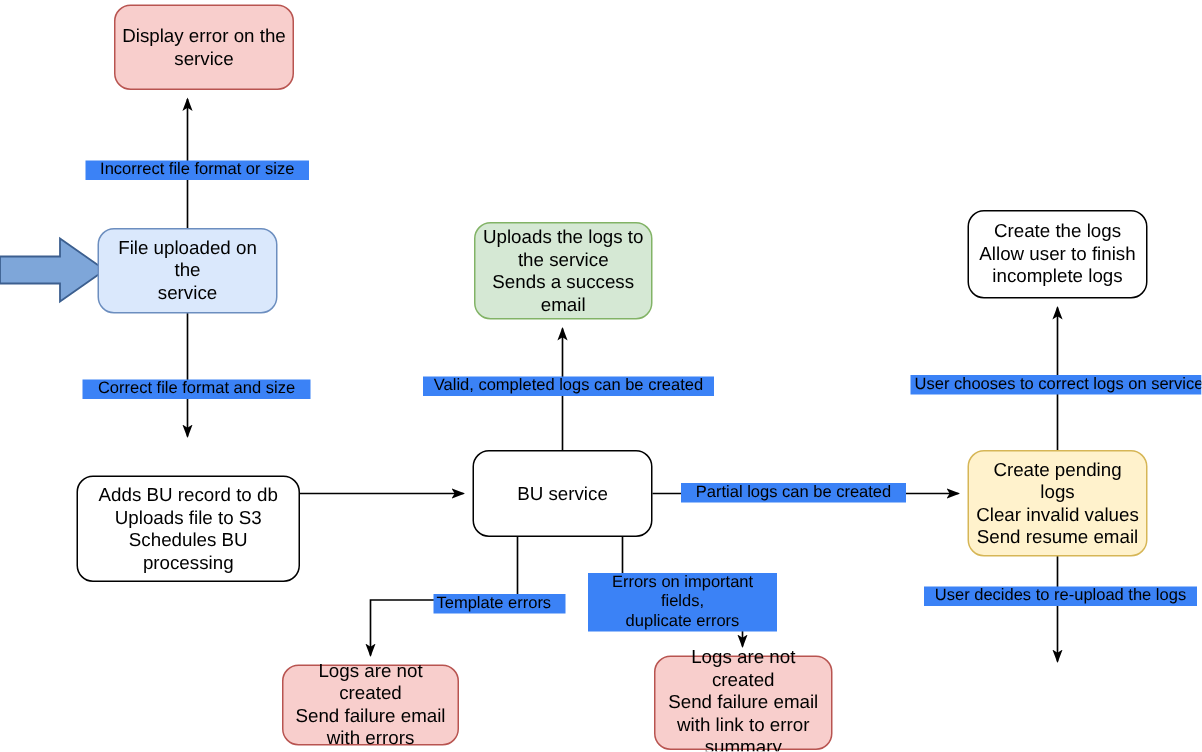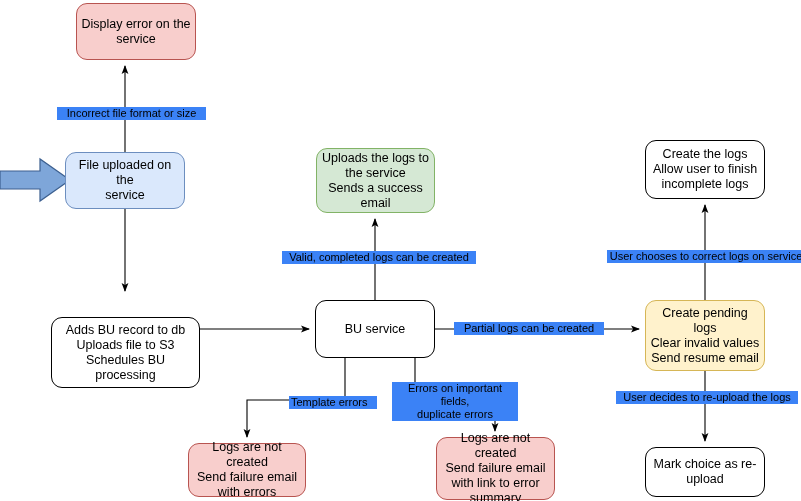--- a/index.html
+++ b/index.html
@@ -116,25 +116,24 @@
 summary</div>
 
   <div class="node" style="left:645px; top:140px; width:120px; height:59px; background:#ffffff; border-color:#000000;">Create the logs
 Allow user to finish
 incomplete logs</div>
 
   <div class="node" style="left:645px; top:300px; width:120px; height:71px; background:#fff2cc; border-color:#d6b656;">Create pending logs
 Clear invalid values
 Send resume email</div>
 
-  <div class="node" style="left:645px; top:447px; width:120px; height:50px; background:#ffffff; border-color:#000000;">Mark choice as re-
-upload</div>
 
   <div class="edge-label" style="left:57px; top:107px; width:145px;">Incorrect file format or size</div>
 
+  <div class="edge-label" style="left:55px; top:253px; width:148px;">Correct file format and size</div>
 
   <div class="edge-label" style="left:282px; top:251px; width:190px;">Valid, completed logs can be created</div>
 
   <div class="edge-label" style="left:454px; top:322px; width:146px;">Partial logs can be created</div>
 
   <div class="edge-label" style="left:289px; top:396px; width:84px; text-align:left;">Template errors</div>
 
   <div class="edge-label" style="left:392px; top:382px; width:122px;">Errors on important fields,
 duplicate errors</div>
 

